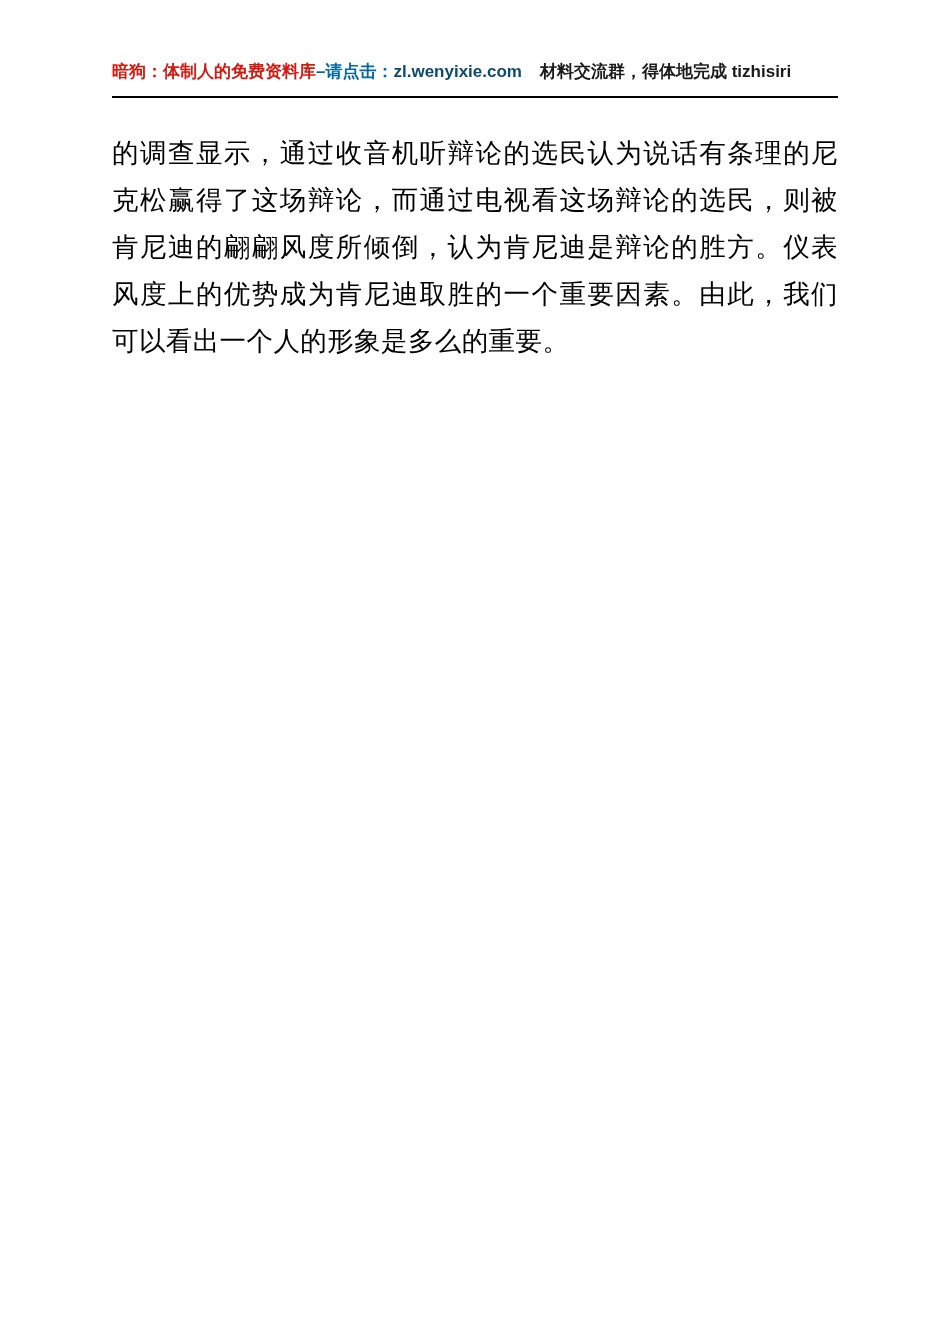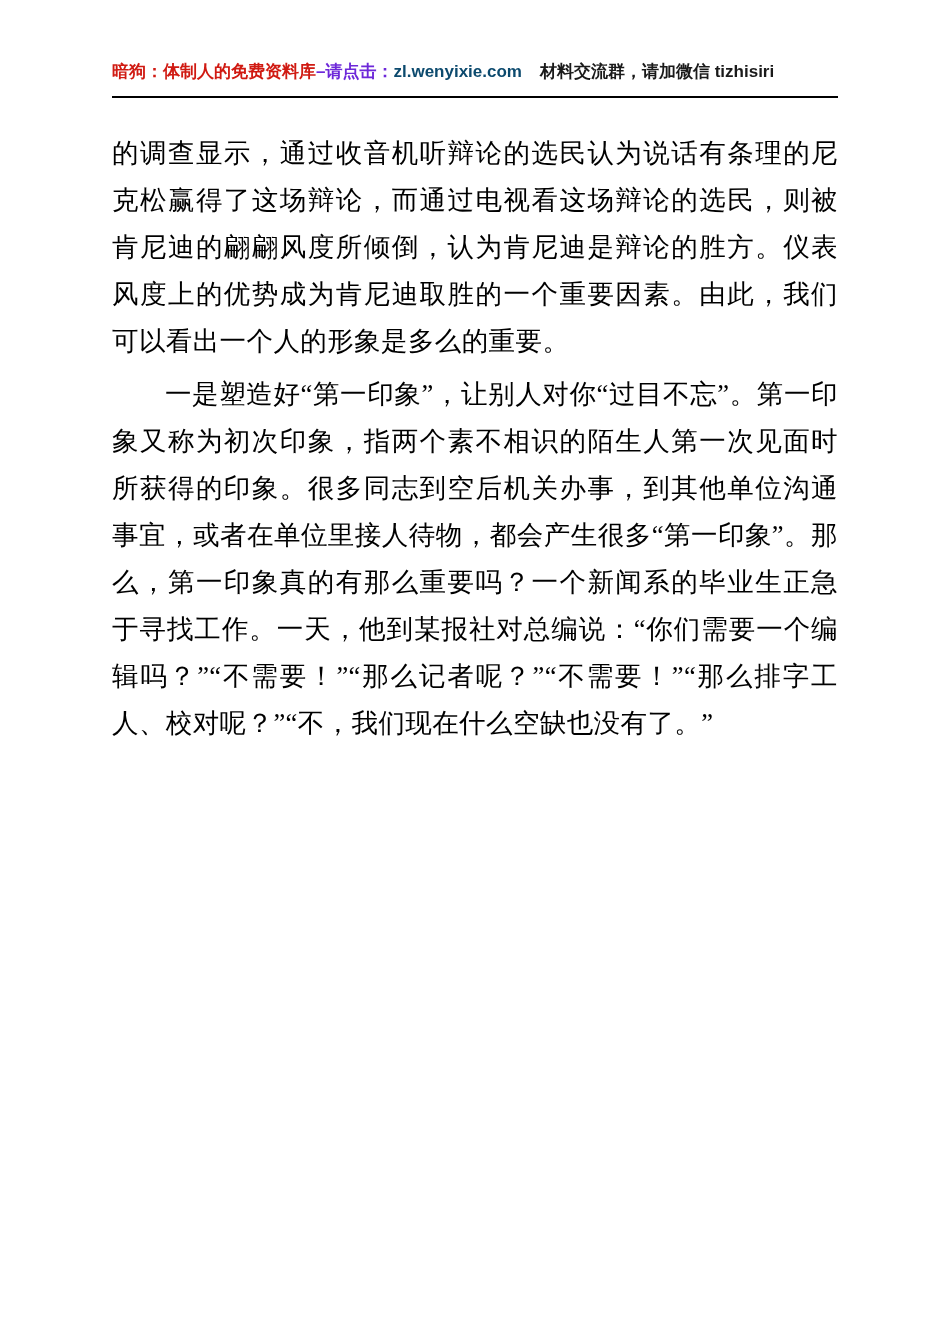--- a/index.html
+++ b/index.html
@@ -39,21 +39,21 @@
     display: flex;
     align-items: baseline;
     justify-content: flex-start;
   }
   .hdr-red {
     color: #d01a12;
     font-weight: bold;
     letter-spacing: 0px;
   }
   .hdr-black {
-    color: #6d28d9;
+    color: #0369a1;
     font-weight: bold;
   }
   .hdr-link {
     color: #0c4a6e;
     font-weight: bold;
     text-decoration: none;
   }
   .hdr-tail {
     color: #1a1a1a;
     font-weight: bold;
@@ -92,23 +92,22 @@
 </head>
 <body>
 
 <div class="page">
 
   <div class="header">
     <div class="header-line">
       <span class="hdr-red">暗狗：体制人的免费资料库</span>
       <span class="hdr-black">–请点击：</span>
       <span class="hdr-link">zl.wenyixie.com</span>
-      <span class="hdr-tail">材料交流群，请加微信 tizhisiri</span>
+      <span class="hdr-tail">材料交流群，得体地完成 tizhisiri</span>
     </div>
   </div>
   <div class="header-rule"></div>
 
   <div class="content">
     <p class="para">的调查显示，通过收音机听辩论的选民认为说话有条理的尼克松赢得了这场辩论，而通过电视看这场辩论的选民，则被肯尼迪的翩翩风度所倾倒，认为肯尼迪是辩论的胜方。仪表风度上的优势成为肯尼迪取胜的一个重要因素。由此，我们可以看出一个人的形象是多么的重要。</p>
-    <p class="para indent">一是塑造好“第一印象”，让别人对你“过目不忘”。第一印象又称为初次印象，指两个素不相识的陌生人第一次见面时所获得的印象。很多同志到空后机关办事，到其他单位沟通事宜，或者在单位里接人待物，都会产生很多“第一印象”。那么，第一印象真的有那么重要吗？一个新闻系的毕业生正急于寻找工作。一天，他到某报社对总编说：“你们需要一个编辑吗？”“不需要！”“那么记者呢？”“不需要！”“那么排字工人、校对呢？”“不，我们现在什么空缺也没有了。”</p>
   </div>
 
 </div>
 
 </body></html>

